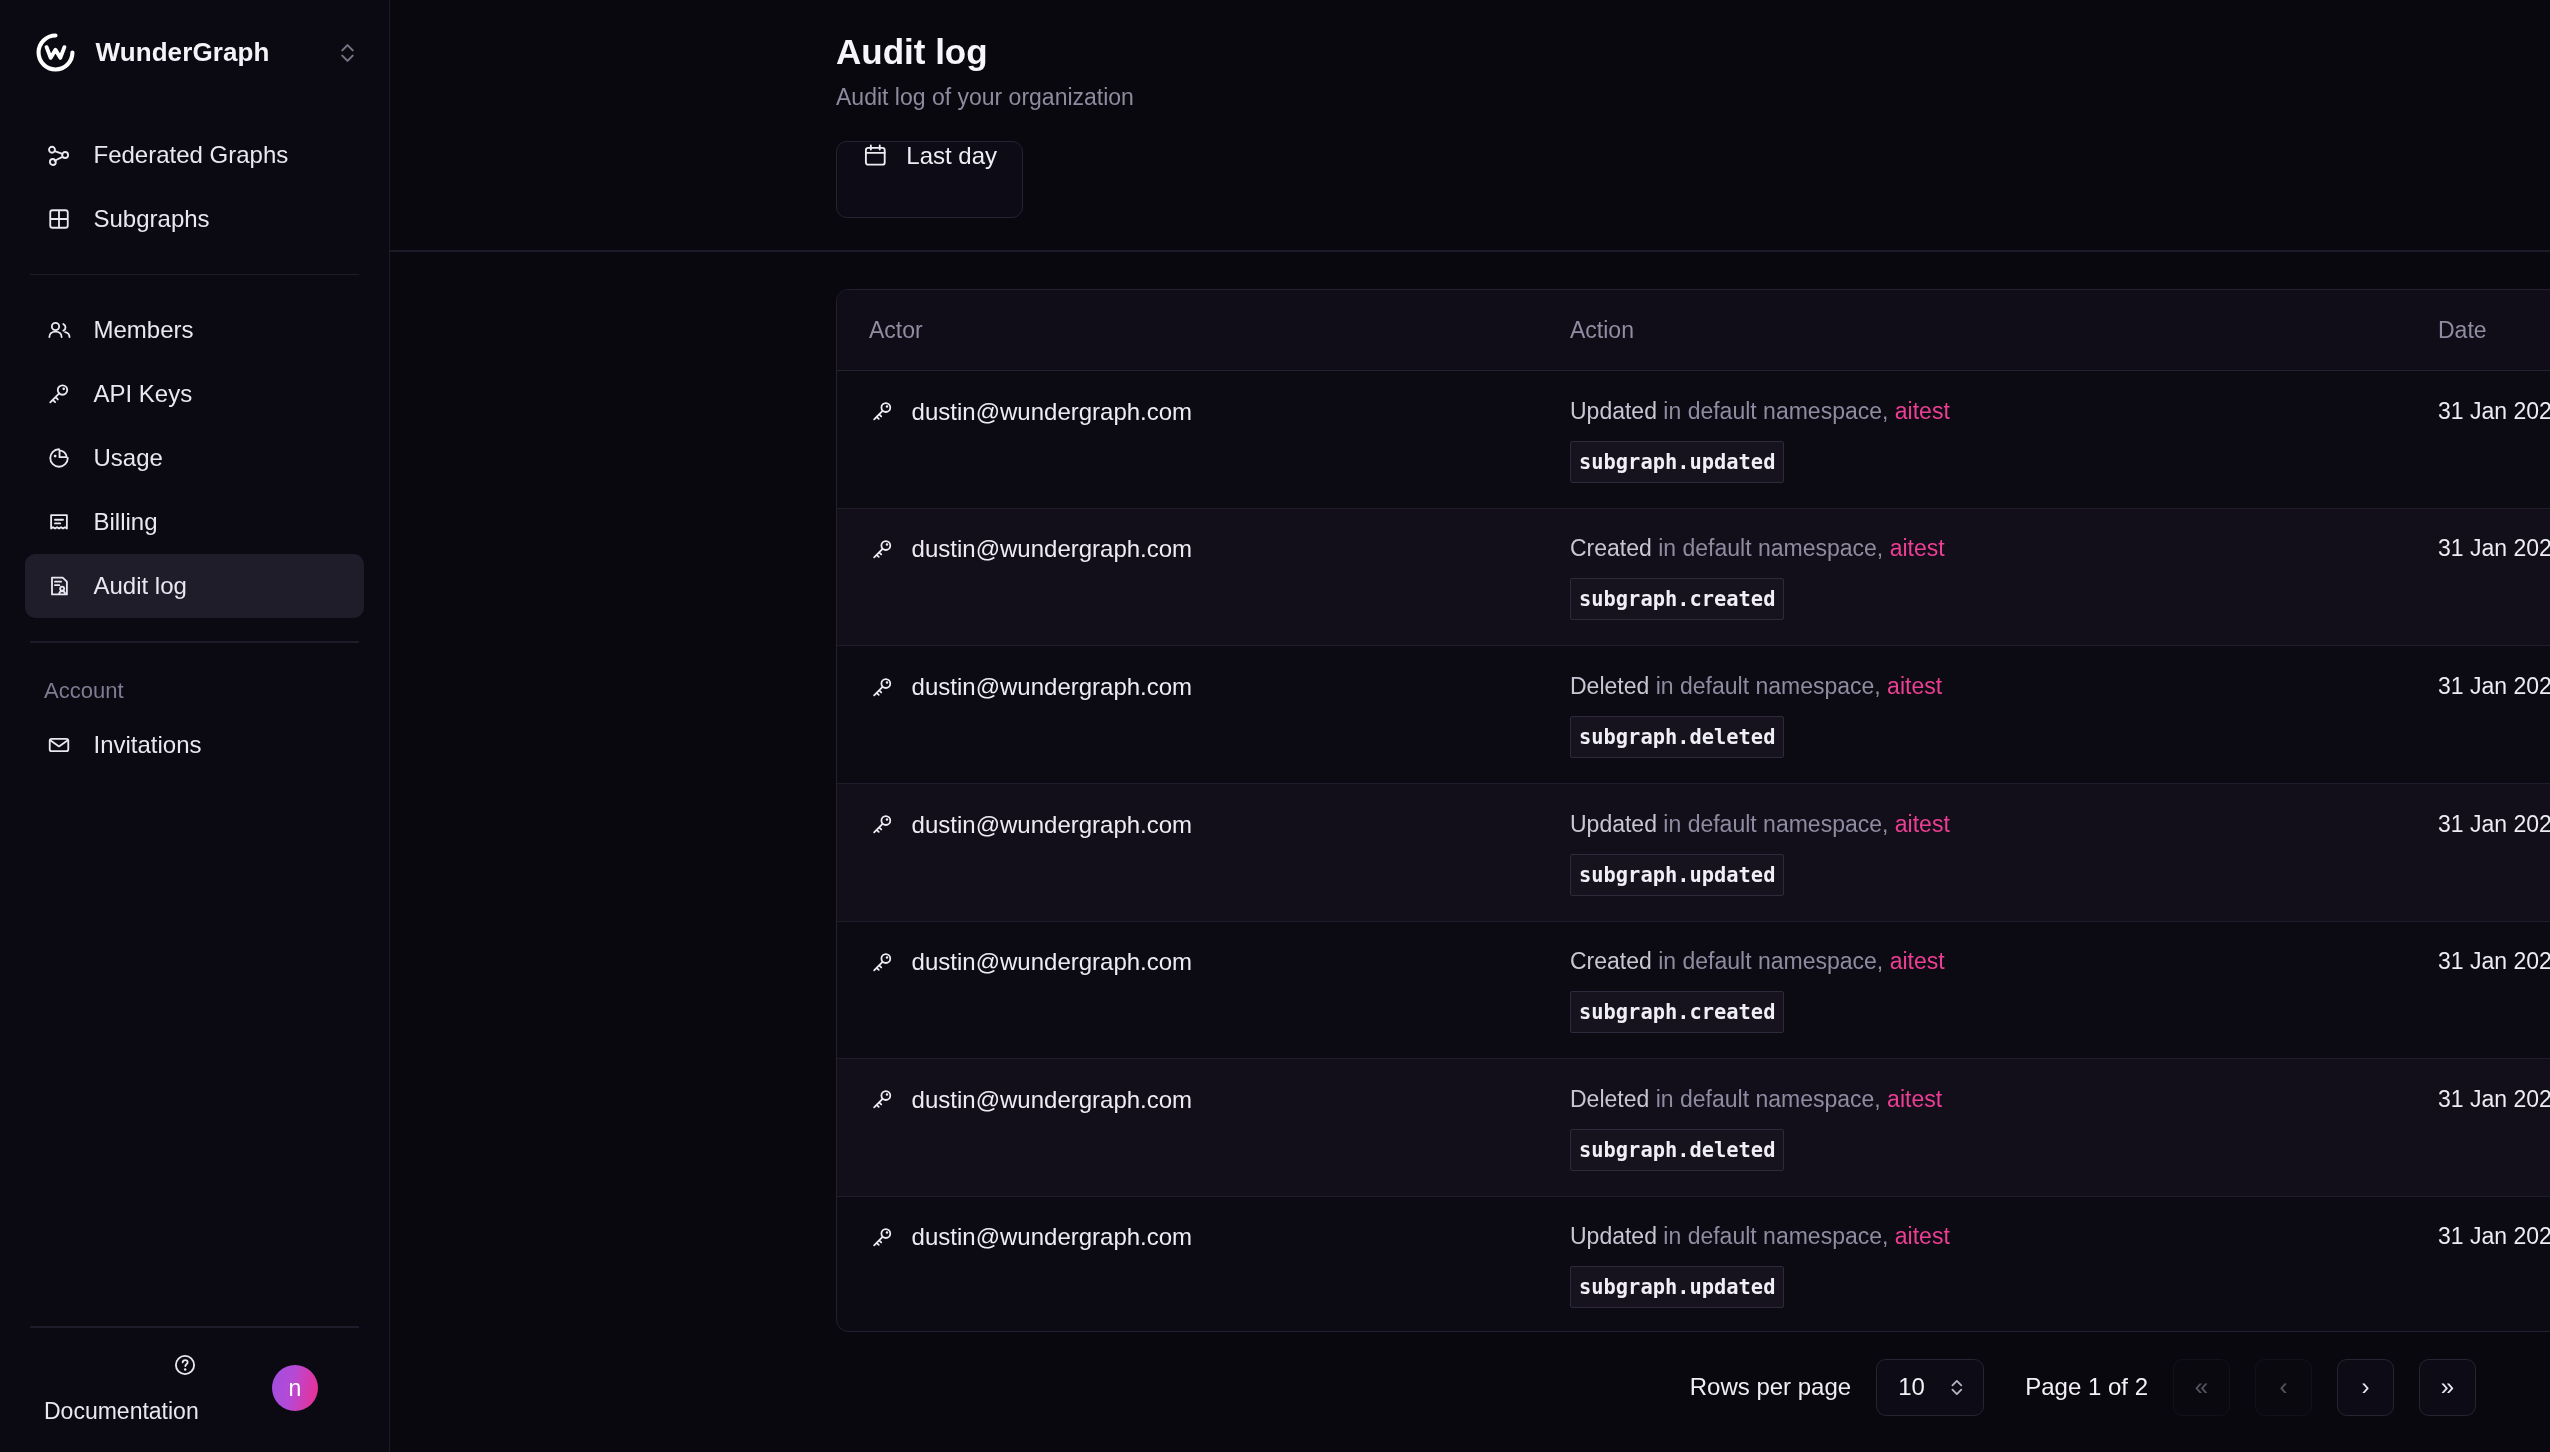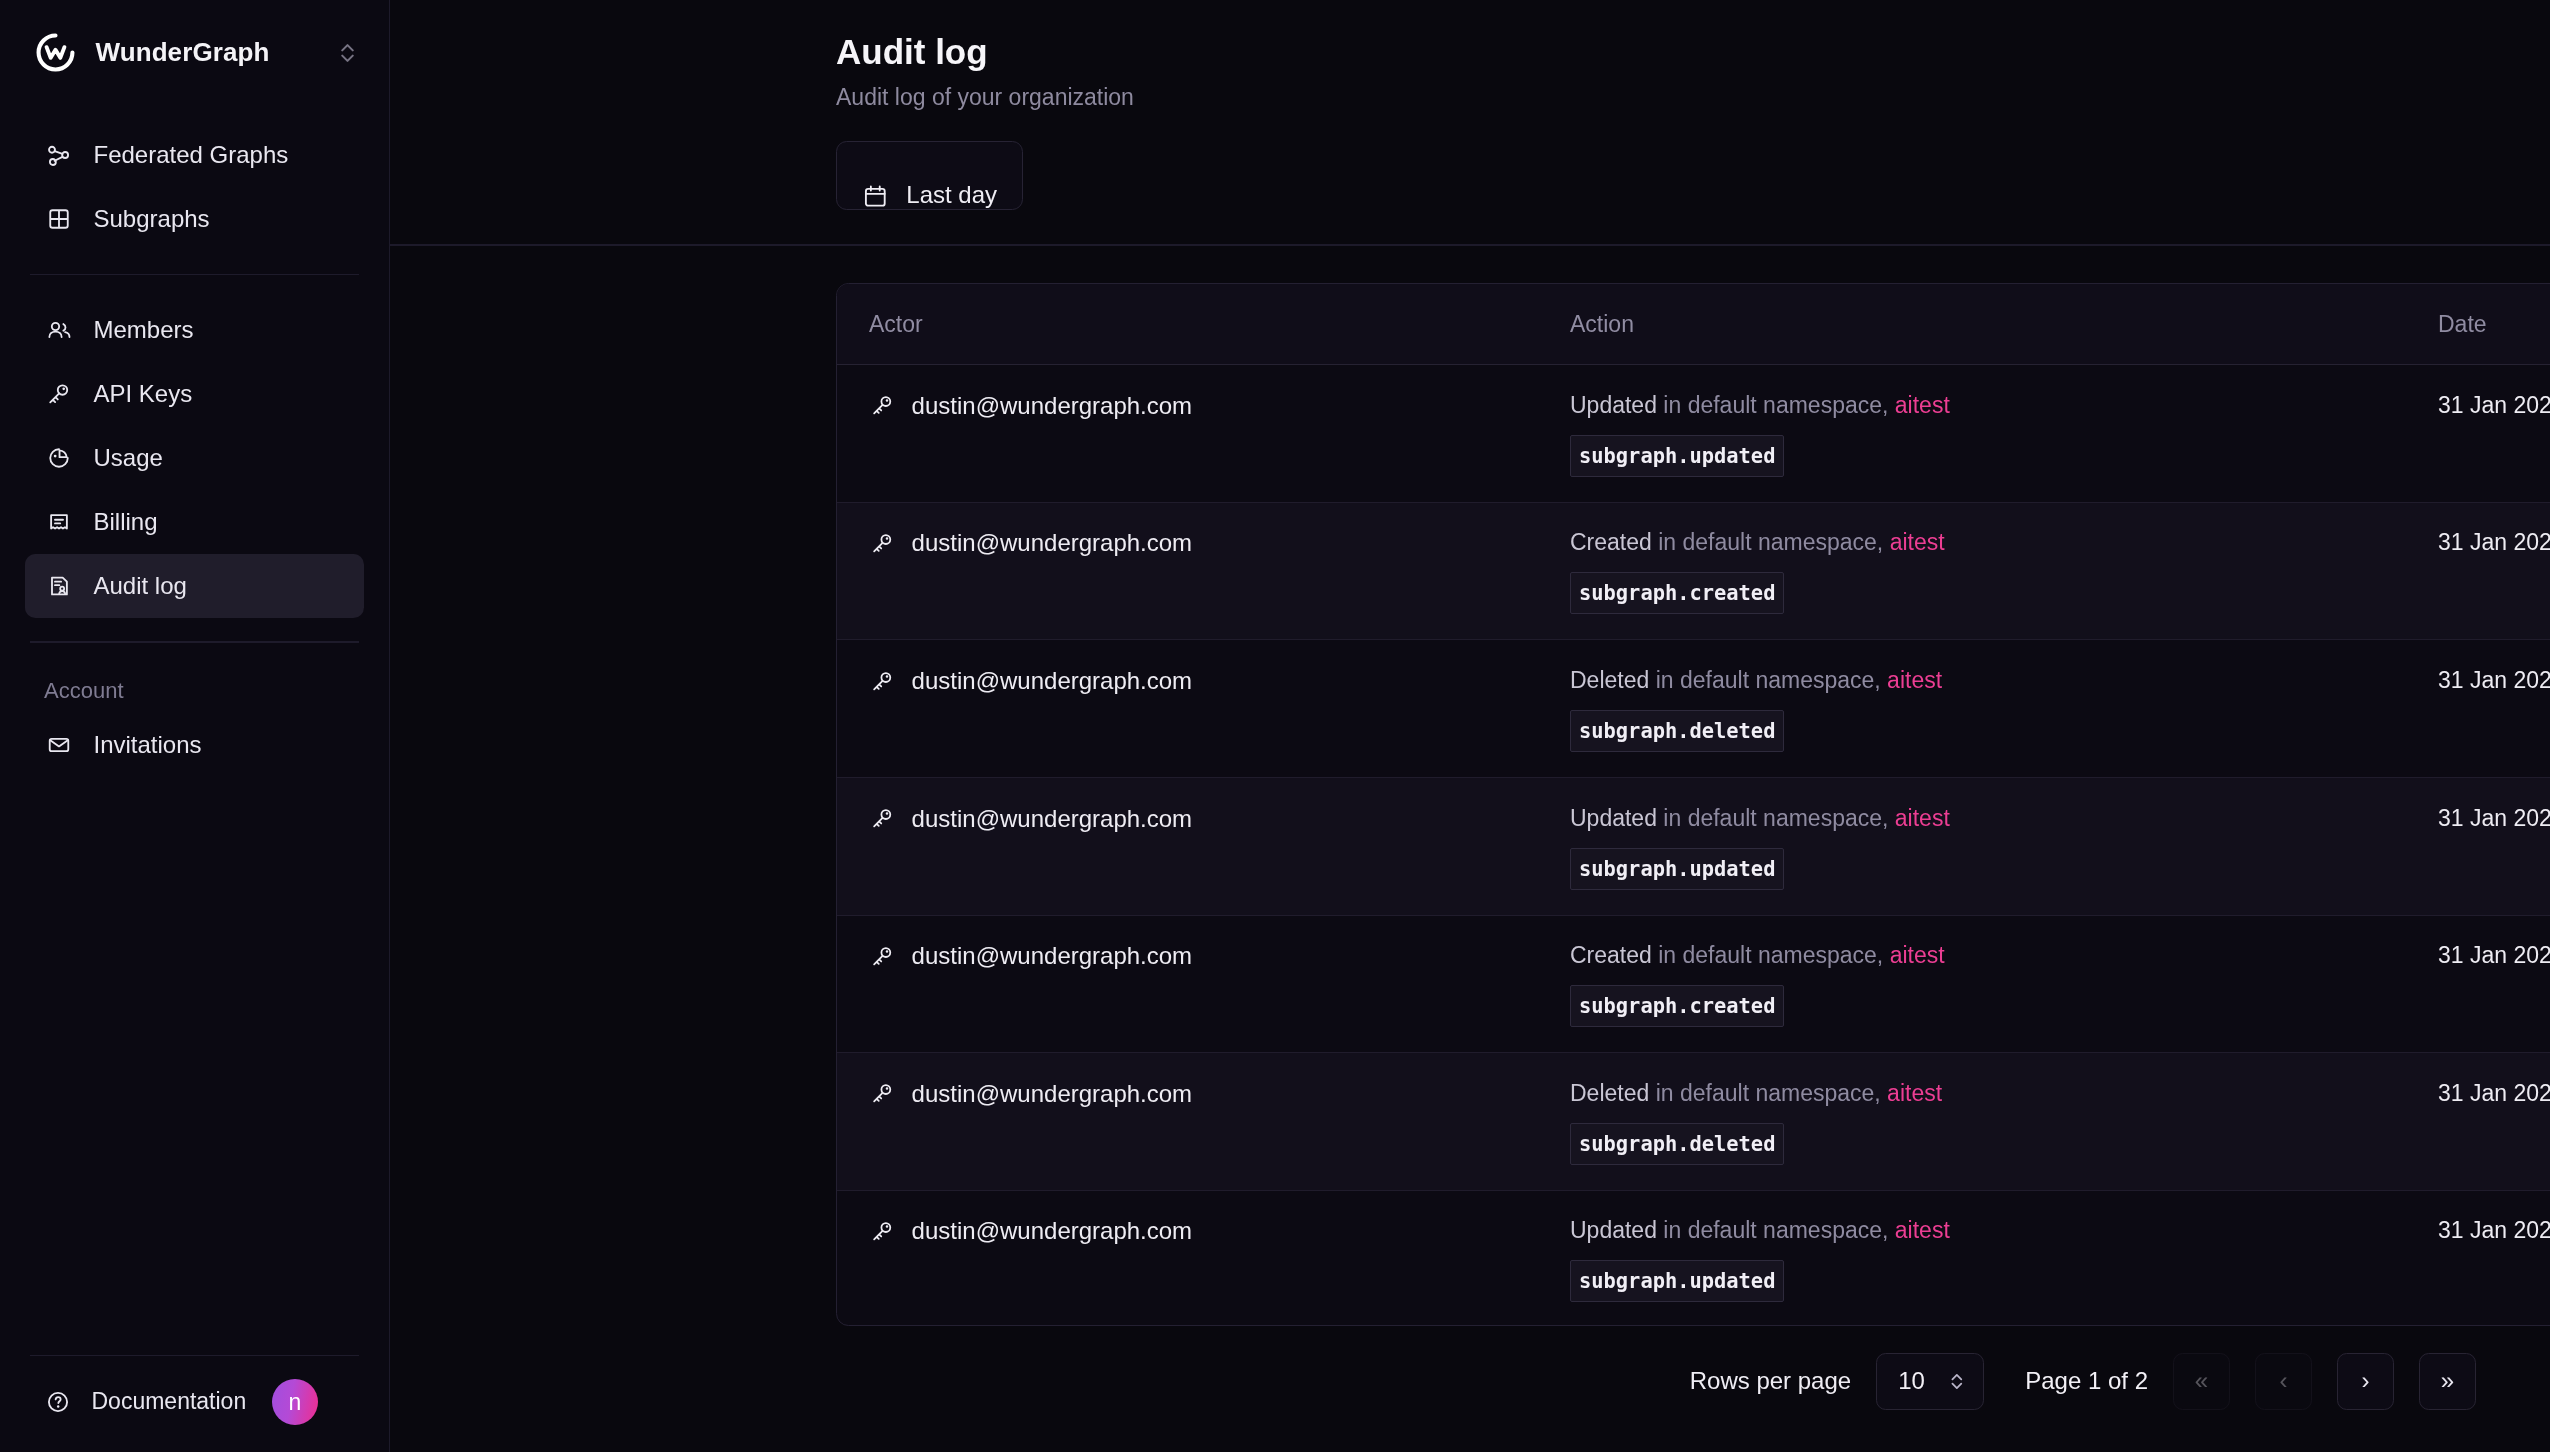--- a/index.html
+++ b/index.html
@@ -48,22 +48,22 @@
     padding: 12.4px 44px 8.9px 44px;
     color: #7f7b92; font-size: 22px;
   }
   .spacer { flex: 1; }
   .foot-divider { height: 1.8px; background: #1e1b2b; margin: 0 30px; }
   .footer-row {
     display: flex; align-items: center;
     padding: 23px 30px 26.6px 44px; gap: 19.5px;
   }
   .footer-link {
-    display: flex; align-items: flex-start; gap: 19.5px;
-    color: #e9e7f0; font-size: 23px; cursor: pointer;
+    display: flex; align-items: flex-end; gap: 19.5px;
+    color: #e9e7f0; font-size: 23px; cursor: pointer; flex-direction: column;
   }
   .footer-link .ico { width: 28px; height: 28px; flex: 0 0 28px; }
   .avatar {
     width: 46px; height: 46px; border-radius: 50%;
     background: linear-gradient(100deg, #a14ede 0%, #b44ad6 42%, #ef2d8f 100%);
     color: #fff; font-size: 23px;
     display: flex; align-items: center; justify-content: center;
     margin-left: auto; margin-right: 41px;
   }
 
@@ -73,22 +73,22 @@
   .page-title {
     font-size: 35px; font-weight: 700; color: #f6f5f9;
     padding: 0 0 0 446px; margin-top: 1.8px;
   }
   .page-sub {
     font-size: 23px; color: #8e8a9f;
     padding: 12.4px 0 0 446px;
   }
   .filter-bar { padding: 30px 0 0 446px; }
   .filter-btn {
-    display: inline-flex; align-items: flex-end; gap: 17.7px;
-    height: 69px; padding: 0 25px;
+    display: inline-flex; align-items: flex-start; gap: 17.7px;
+    height: 77px; padding: 0 25px;
     border: 1.8px solid #272334; border-radius: 10.6px;
     background: #0d0b15; color: #efedf4; font-size: 24px;
     cursor: pointer;
   }
   .head-rule { height: 1.8px; background: #1d1a2a; margin-top: 32px; }
 
   .card-wrap { padding: 37px 0 0 446px; padding-right: 0; }
   .table-card {
     margin-right: 0;
     width: 2053px;

